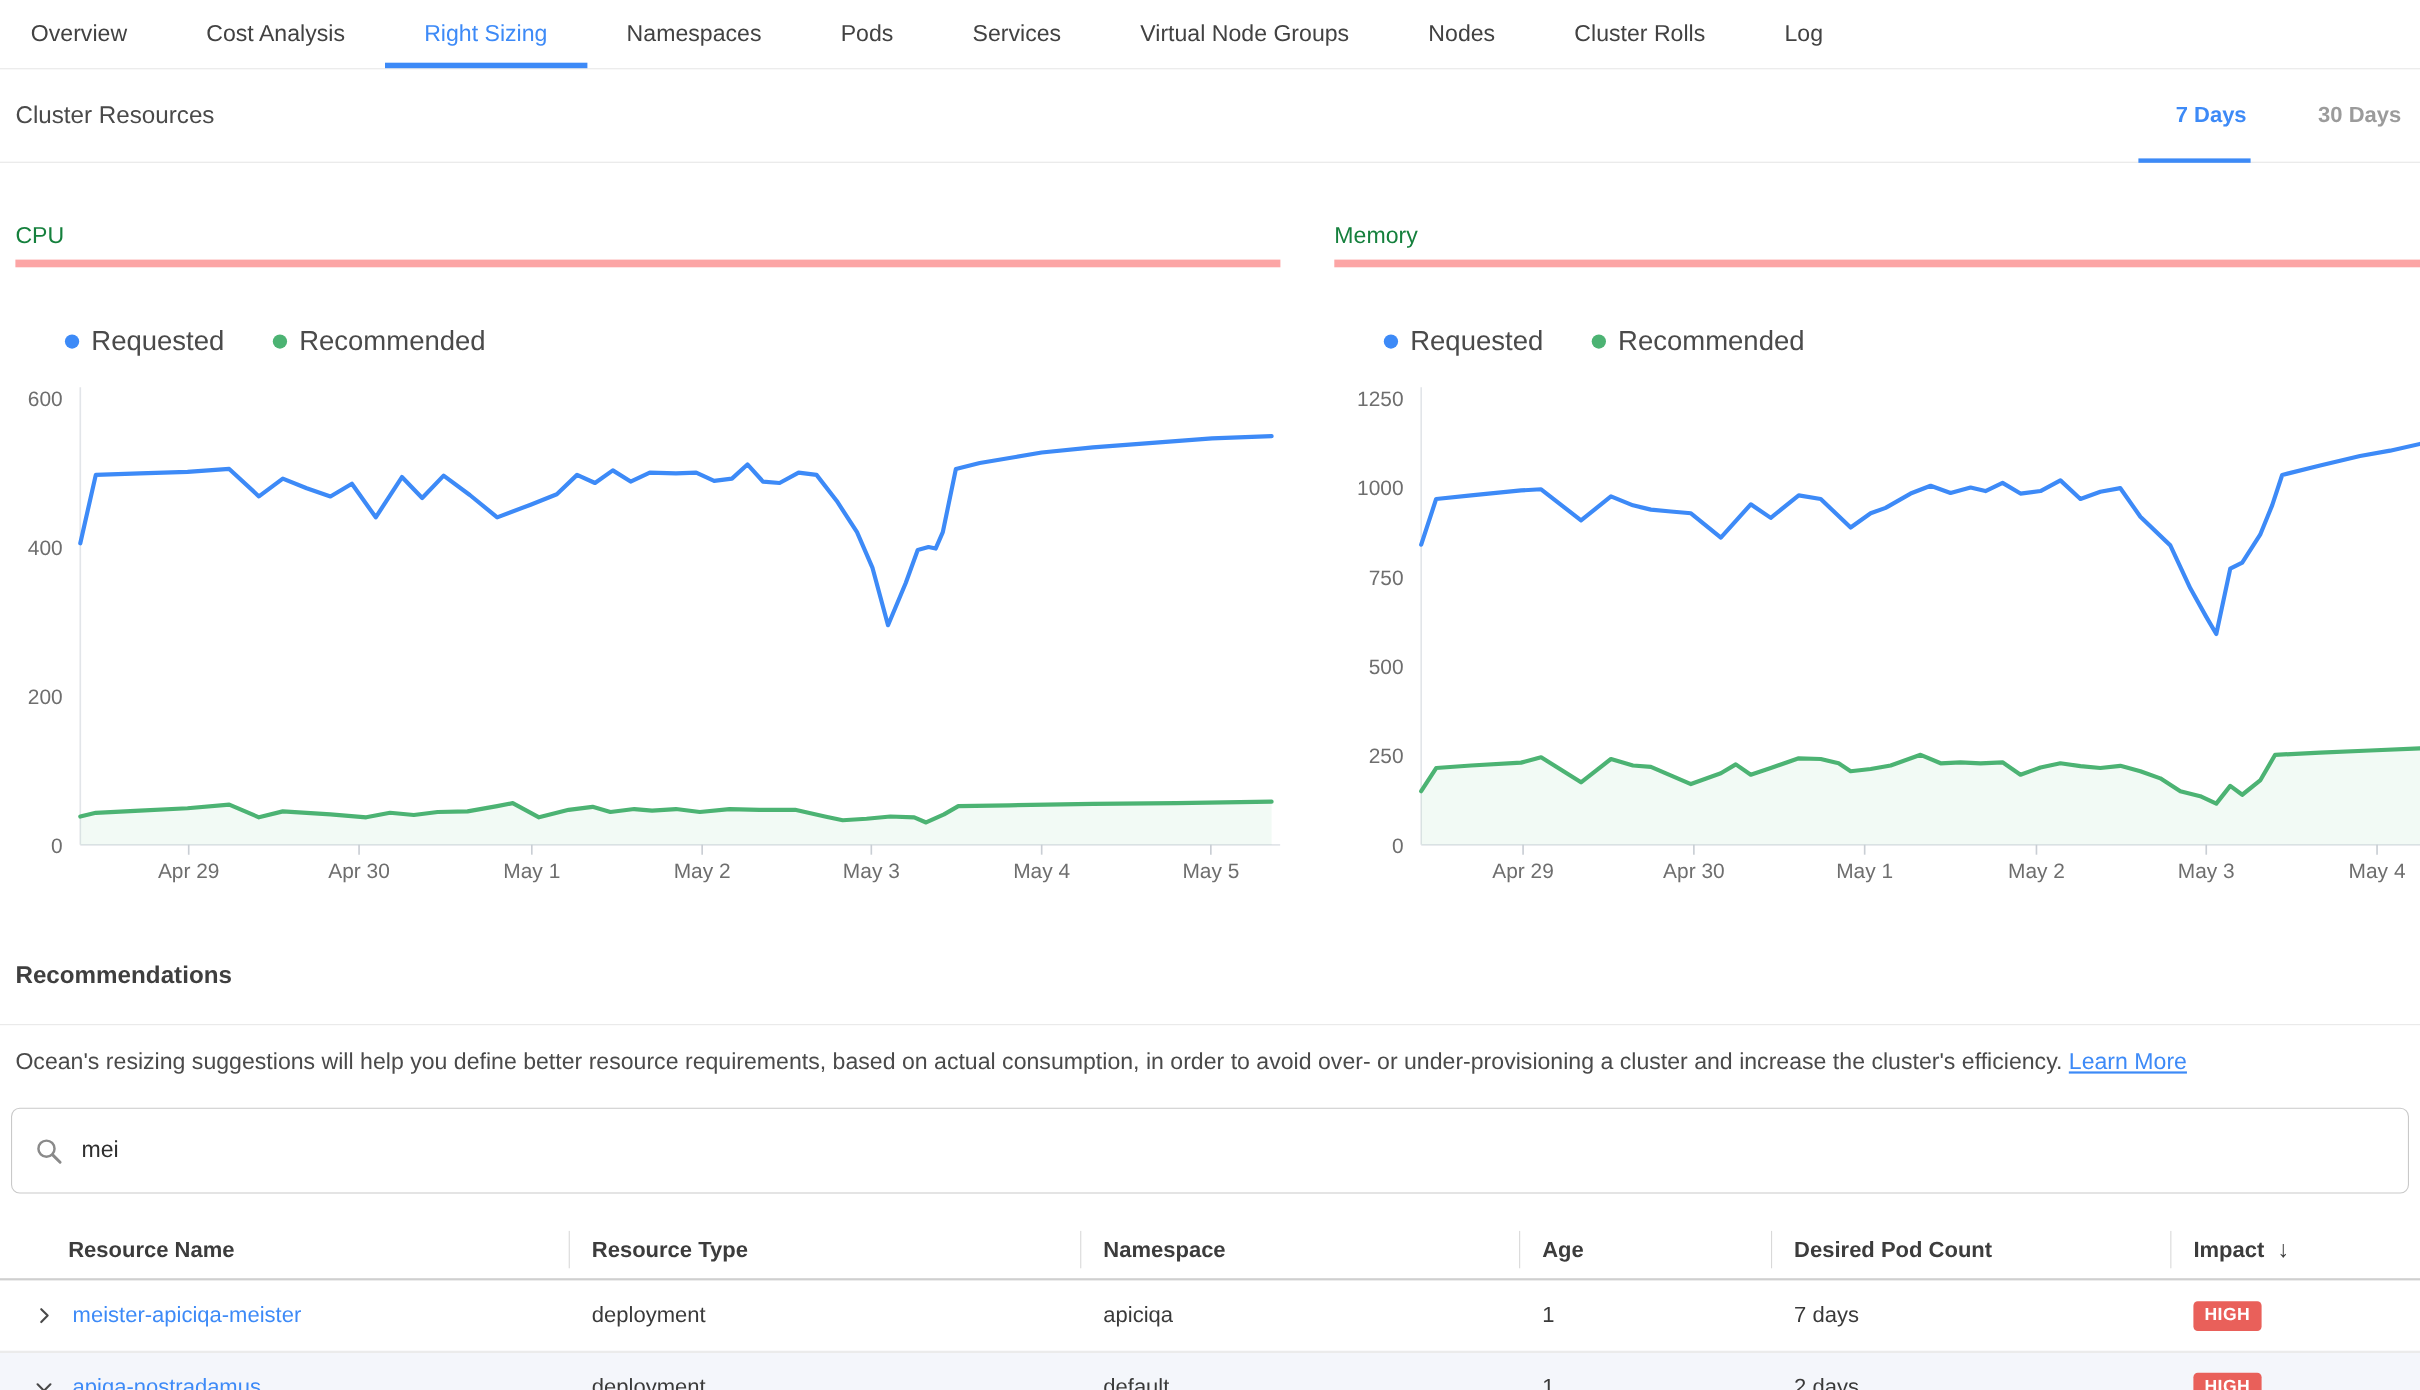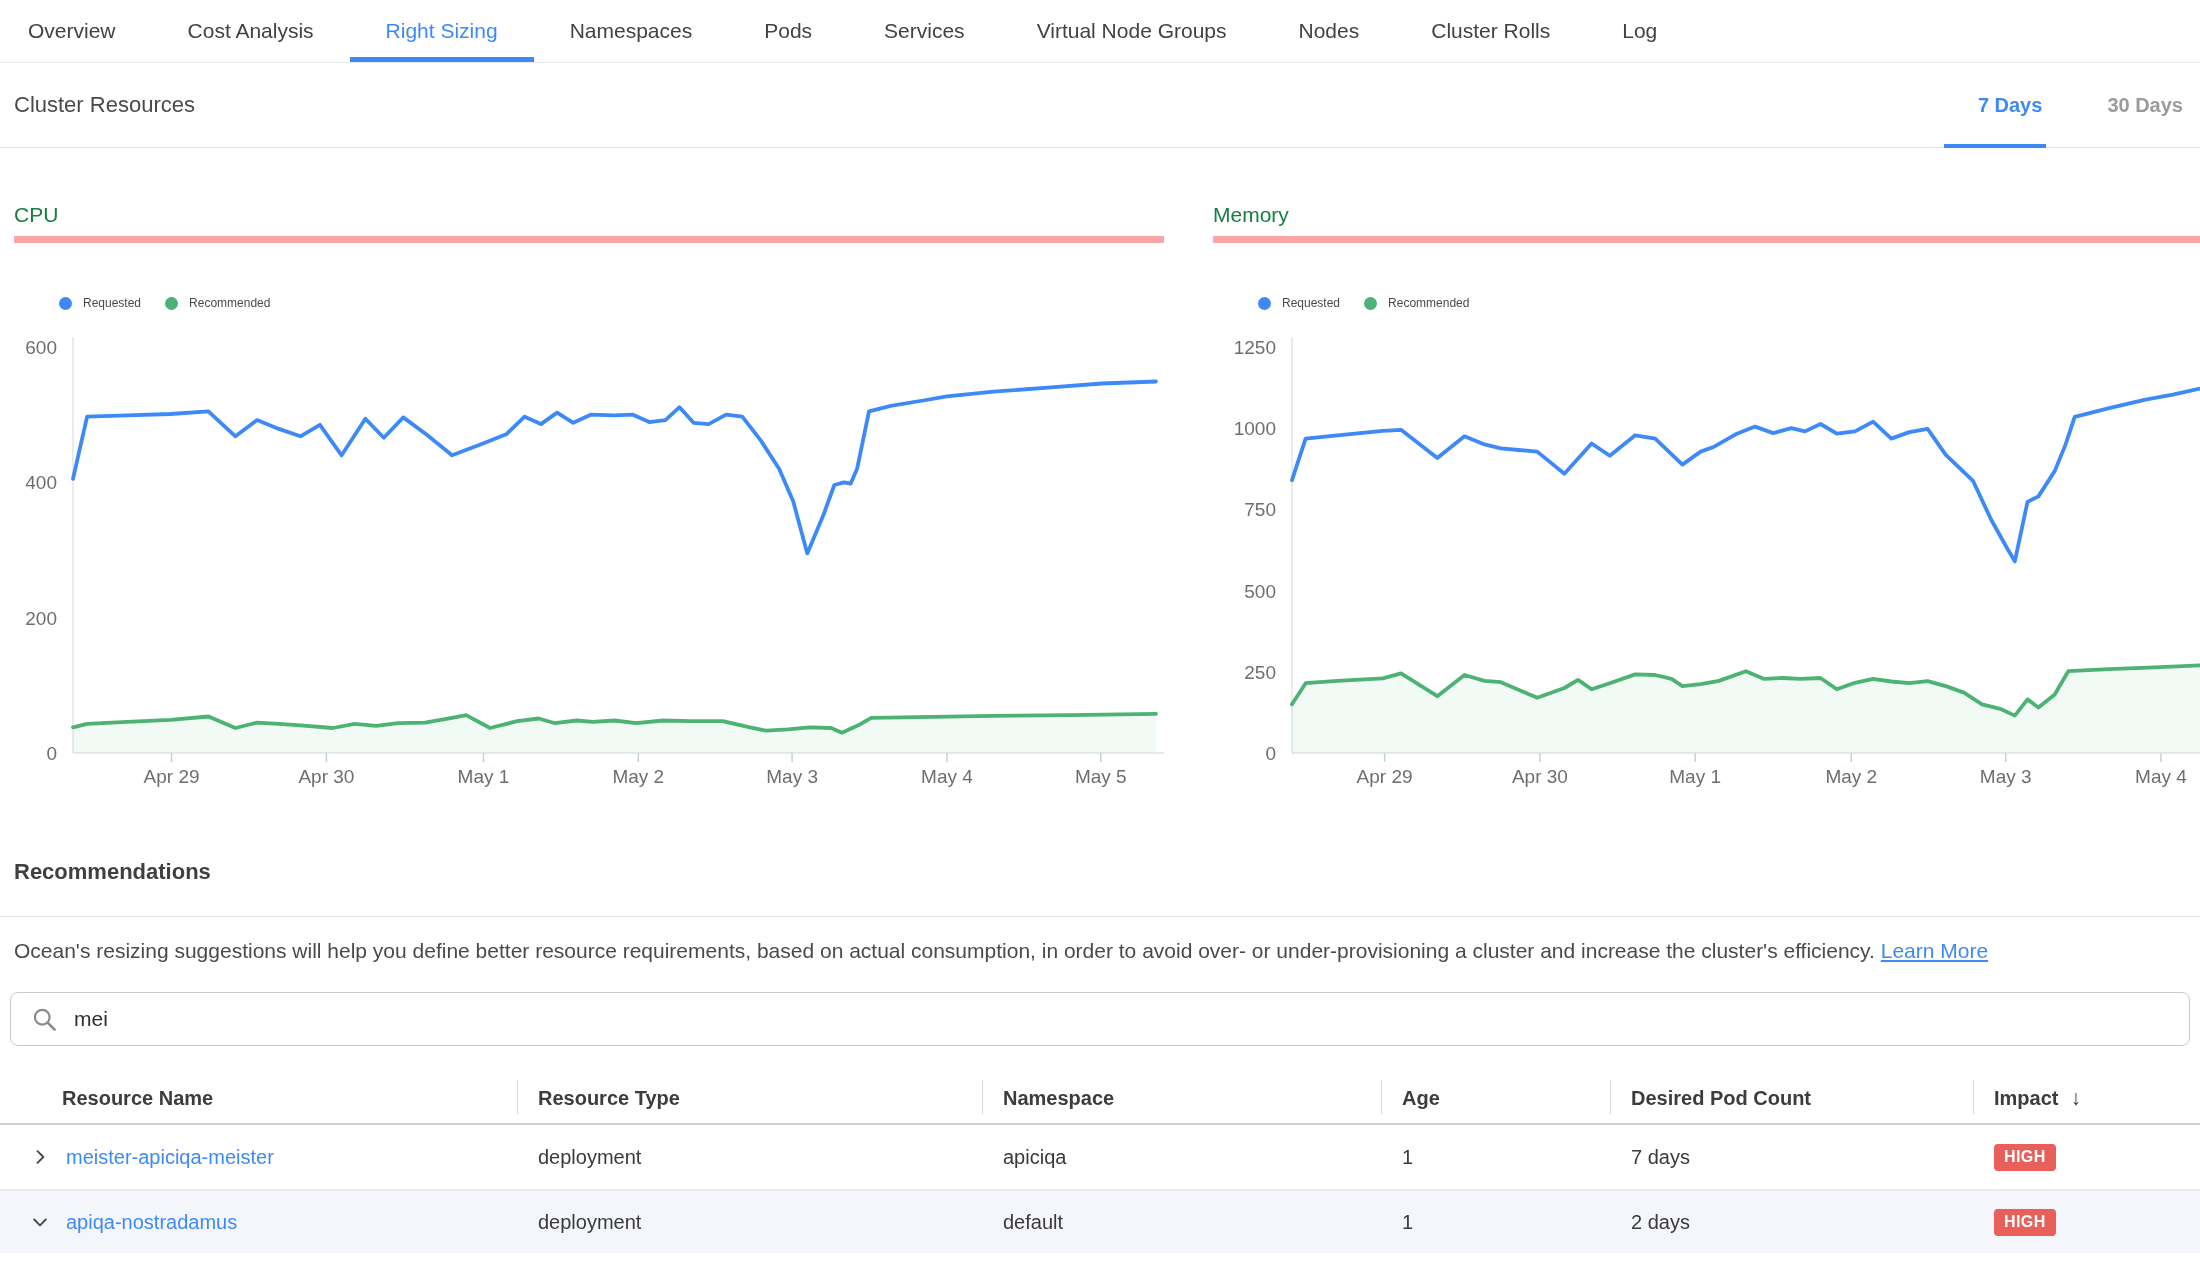--- a/index.html
+++ b/index.html
@@ -21,35 +21,35 @@
   .range-tab { display:flex; align-items:center; height:100%; font-size:20px; font-weight:700;
     color:#9b9b9b; cursor:pointer; position:relative; }
   .range-tab.active { color:#3d8af7; }
   .range-tab.active::after { content:''; position:absolute; left:-34px; right:-4px; bottom:-1px; height:4px; background:#3d8af7; }
 
   
   .charts { display:flex; padding:55px 0 0 14px; }
   .chart-col.cpu { width:1150px; margin-right:49px; }
   .chart-col.mem { width:987px; }
   .chart-title { font-size:21px; color:#15803d; padding-bottom:9px; border-bottom:7px solid #fca5a5; }
-  .legend { display:flex; align-items:center; gap:24px; margin-top:53px; padding-left:45px;
-    font-size:12px; color:#4a4a4a; }
+  .legend { display:flex; align-items:center; gap:44px; margin-top:53px; padding-left:45px;
+    font-size:25px; color:#4a4a4a; }
   .legend-item { display:flex; align-items:center; gap:11px; cursor:pointer; }
   .legend-dot { width:13px; height:13px; border-radius:50%; display:inline-block; }
   .chart-svg { display:block; margin-top:20px; }
   svg text { font-family:"Liberation Sans", sans-serif; }
 
   
   .reco-title { font-size:22px; font-weight:600; color:#3f3f3f; margin:64px 14px 0; }
   .reco-divider { height:1px; background:#e8e8e8; margin-top:31px; }
   .reco-text { font-size:21px; color:#4a4a4a; margin:20px 14px 0; line-height:28px; }
   .learn-more { color:#3d8af7; text-decoration:underline; cursor:pointer; }
 
   
-  .search-box { margin:27px 10px 0; height:54px; border:1.5px solid #c9c9c9; border-radius:8px;
+  .search-box { margin:27px 10px 0; height:78px; border:1.5px solid #c9c9c9; border-radius:8px;
     display:flex; align-items:center; padding:0 20px; gap:16px; background:#fff; }
   .search-box input { border:none; outline:none; flex:1; font-size:21px; color:#2f2f2f;
     font-family:"Liberation Sans", sans-serif; }
 
   
   .table { margin-top:27px; }
   .thead, .trow { display:grid; grid-template-columns:517px 465px 399px 229px 363px 1fr; align-items:center; }
   .thead { height:52px; border-bottom:2px solid #cfcfcf; }
   .th { position:relative; display:flex; align-items:center; height:100%; padding-left:21px;
     font-size:20px; font-weight:700; color:#3c3c3c; cursor:pointer; }

